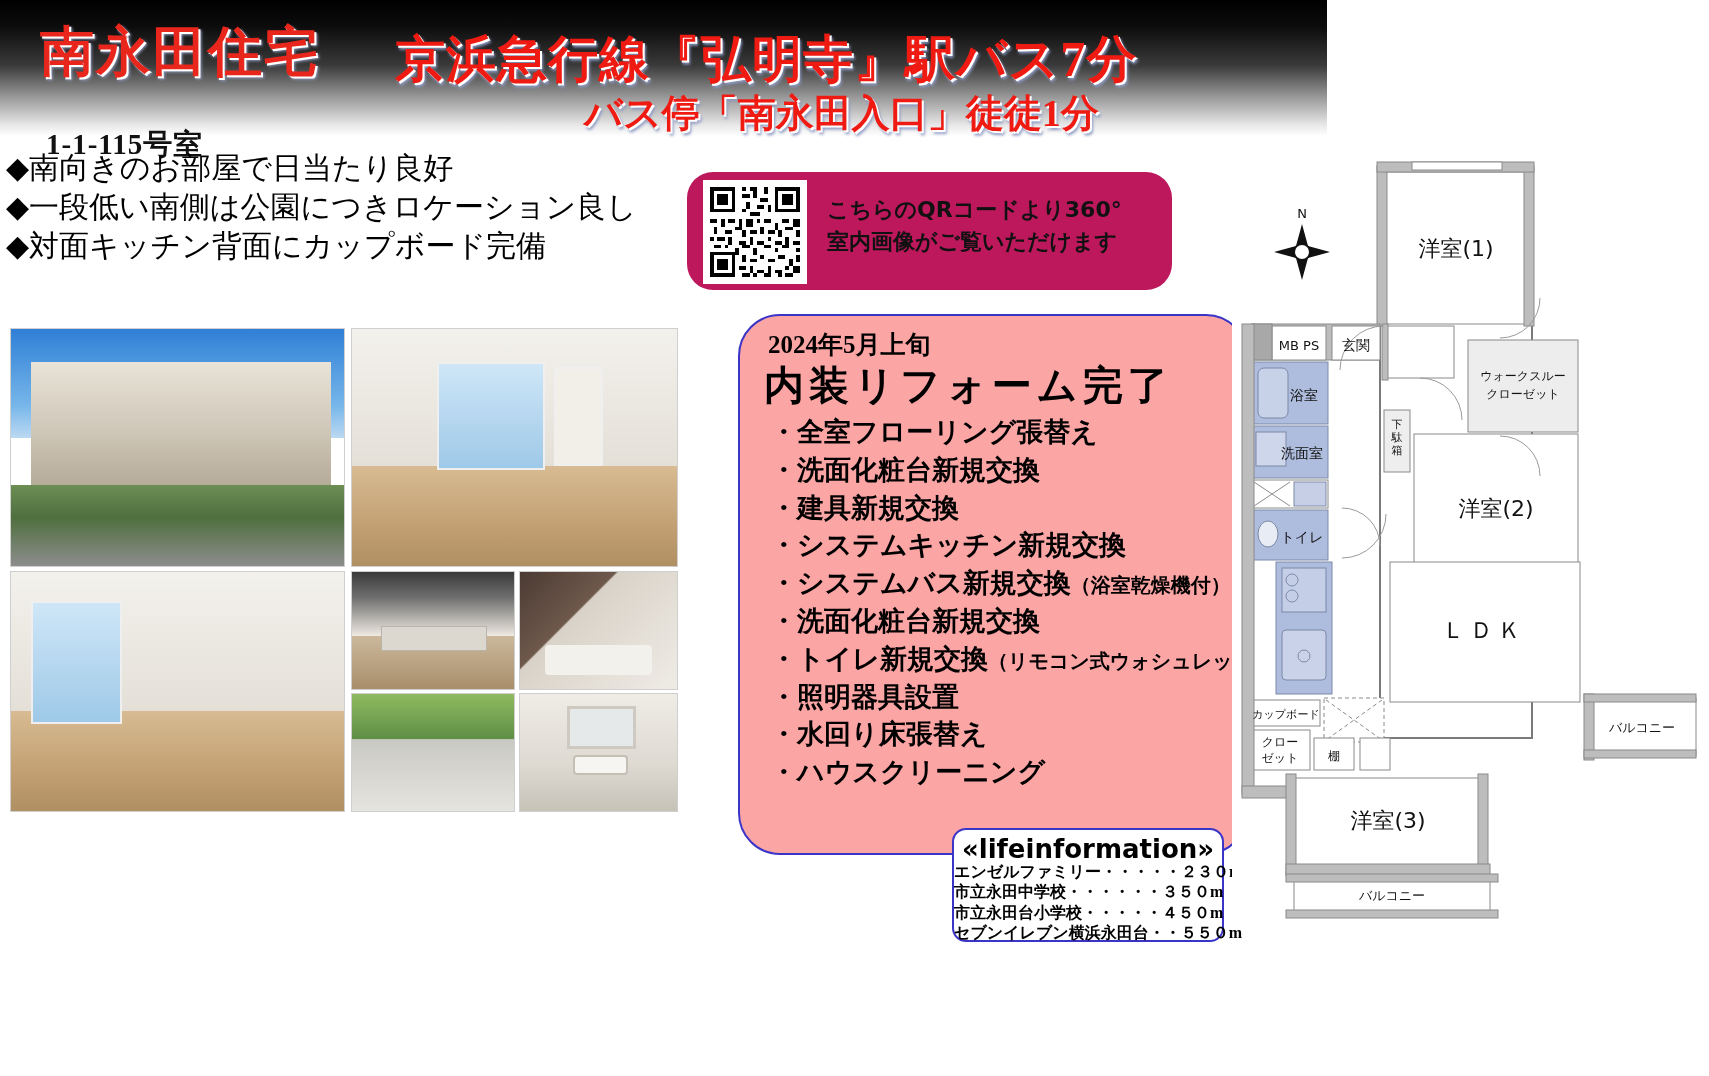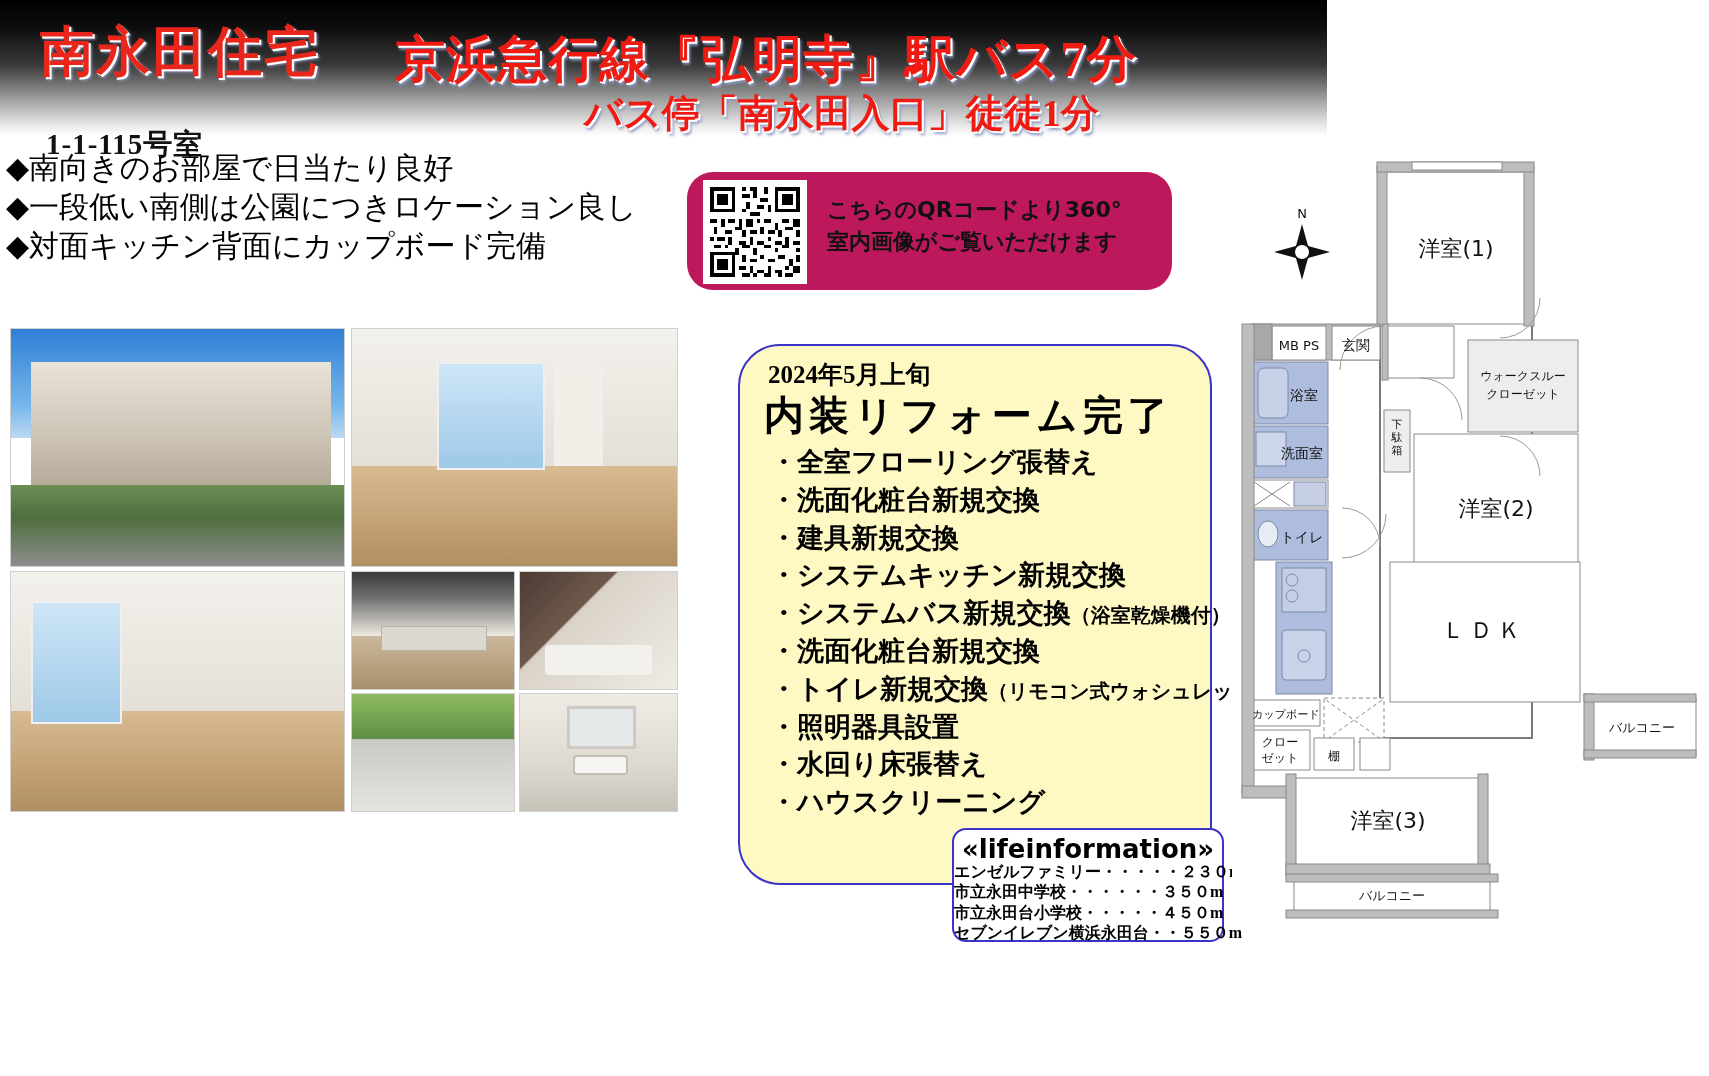--- a/index.html
+++ b/index.html
@@ -58,22 +58,22 @@
   .ph .bal{position:absolute;left:0;top:0;width:100%;height:100%;
            background:linear-gradient(180deg,#8fba60 0%,#5f8f46 38%,#c9c9c4 39%,#e6e4de 100%);}
   .ph .van{position:absolute;left:0;top:0;width:100%;height:100%;
            background:linear-gradient(180deg,#efece6 0%,#dedad2 60%,#c7c2b8 100%);}
   .ph .vbowl{position:absolute;left:34%;top:52%;width:32%;height:14%;
              background:#f6f5f2;border:2px solid #c4bfb5;border-radius:4px;}
   .ph .vmir{position:absolute;left:30%;top:10%;width:40%;height:32%;
             background:#e6e9ea;border:3px solid #cfcac1;}
 
   
-  .reform{position:absolute;left:738px;top:344px;width:470px;height:537px;
-          background:#fef9c3;border:2px solid #3b34c9;border-radius:42px;}
+  .reform{position:absolute;left:738px;top:314px;width:470px;height:537px;
+          background:#fca5a5;border:2px solid #3b34c9;border-radius:42px;padding-left:36px;}
   .rf-date{position:absolute;left:28px;top:12px;font-size:25px;font-weight:bold;
            font-family:"Liberation Serif","DejaVu Serif",serif;color:#000;}
   .rf-title{position:absolute;left:24px;top:42px;font-size:40px;font-weight:bold;
             font-family:"Liberation Serif","DejaVu Serif",serif;color:#000;letter-spacing:5px;}
   .rf-list{position:absolute;left:30px;top:98px;right:8px;}
   .rf-item{font-family:"Liberation Serif","DejaVu Serif",serif;font-size:27px;font-weight:bold;
            color:#000;line-height:1.40;white-space:nowrap;}
   .rf-item .note{font-size:20px;font-weight:bold;}
   .li-box{position:absolute;left:952px;top:828px;width:268px;height:110px;
           background:#fff;border:2px solid #3b34c9;border-radius:14px;}

